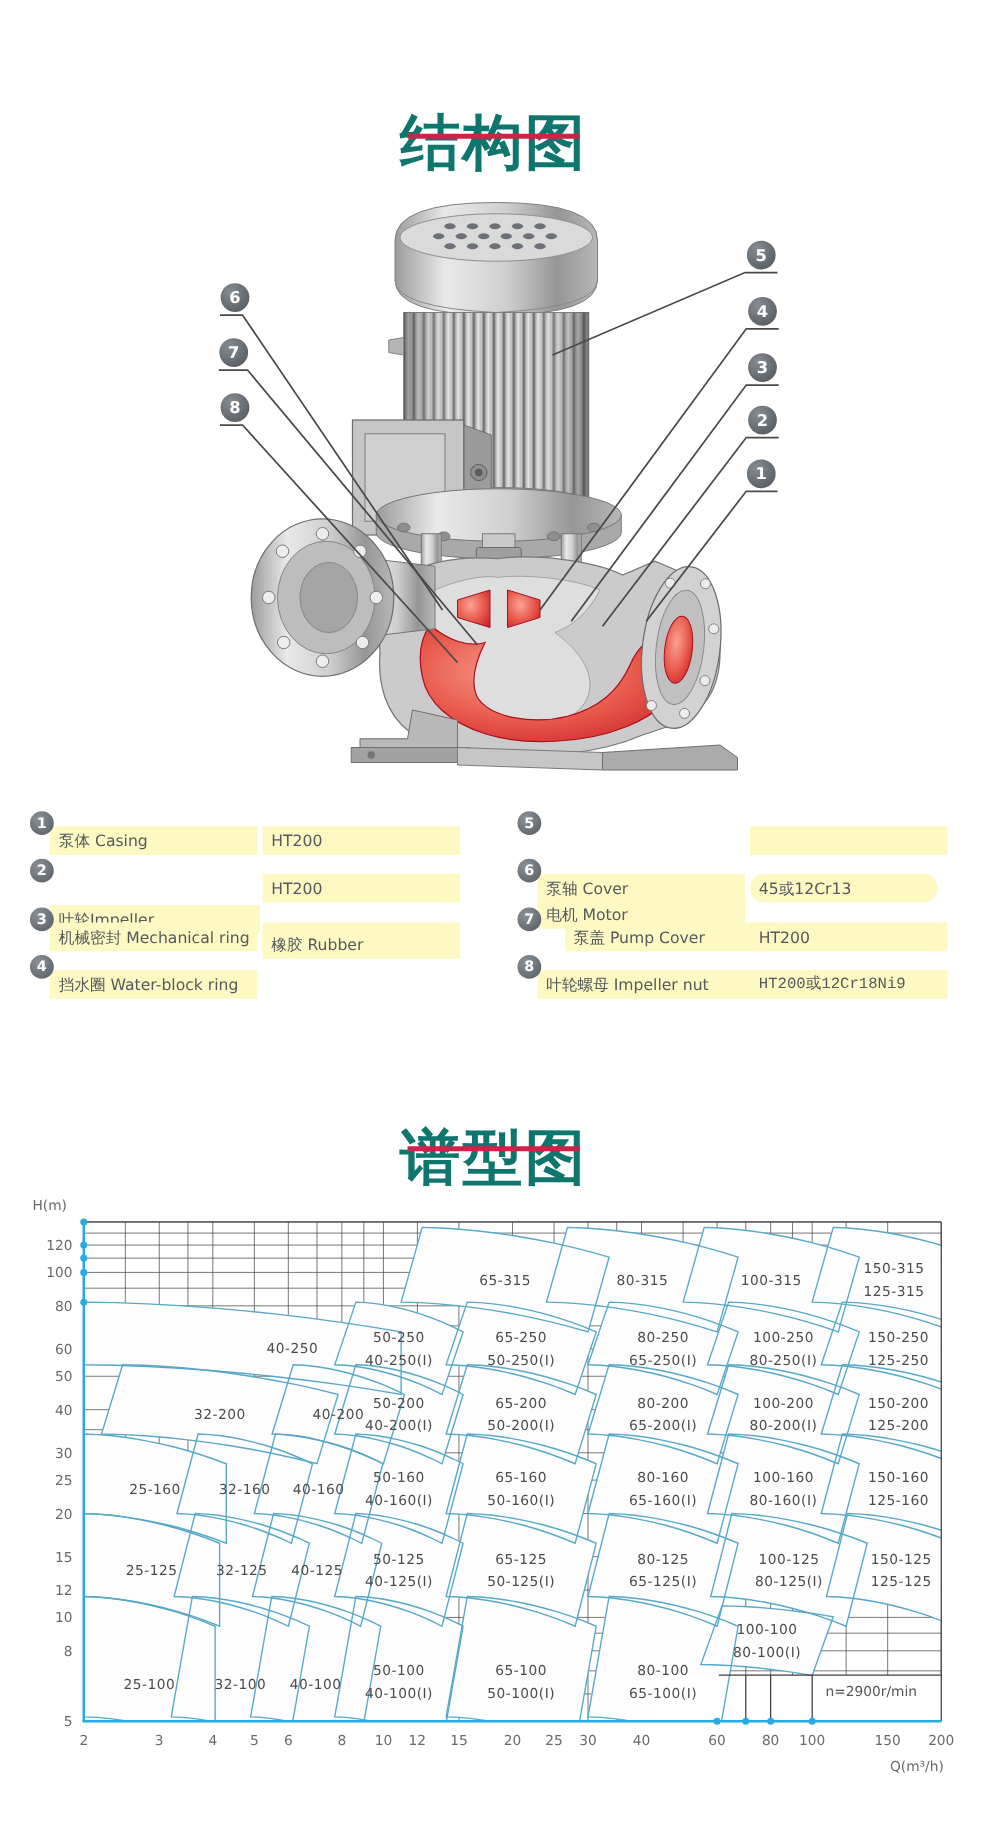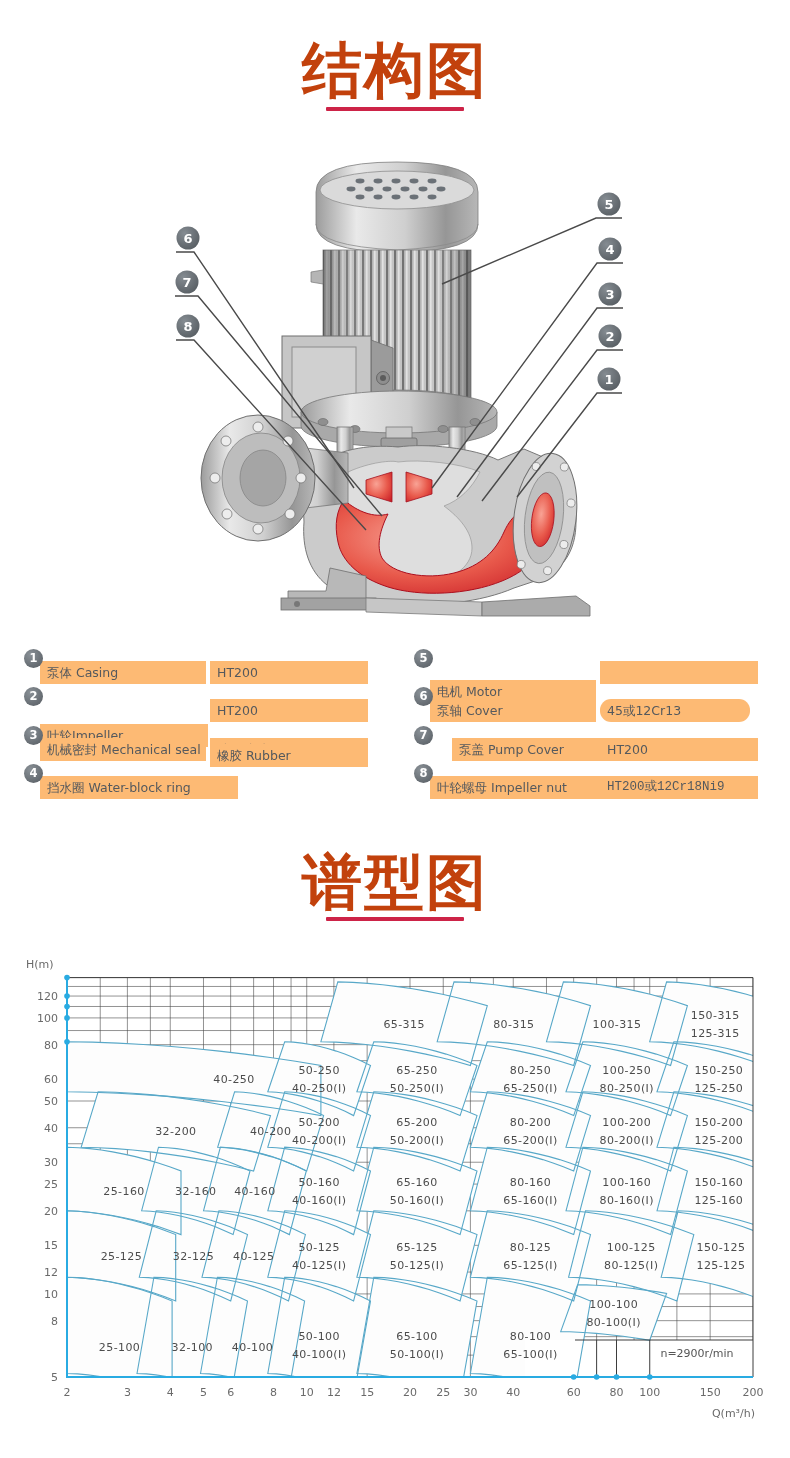--- a/index.html
+++ b/index.html
@@ -1,21 +1,21 @@
 <!DOCTYPE html>
 <html><head>
 <meta charset="utf-8">
 <style>
   html,body{margin:0;padding:0;background:#fff;}
   body{width:790px;height:1458px;position:relative;overflow:hidden;
        font-family:"DejaVu Sans","Liberation Sans",sans-serif;color:#333;}
   .sec-title{position:absolute;left:0;width:790px;text-align:center;
-       font-size:60px;font-weight:700;color:#c2410c;letter-spacing:2px;}
+       font-size:48px;font-weight:700;color:#0f766e;letter-spacing:2px;margin-top:44px;}
   .red-bar{position:absolute;left:326px;width:138px;height:4px;background:#cd2347;border-radius:1px;}
-  .cell{position:absolute;height:23px;background:#fdba74;font-size:12.5px;color:#55595d;
+  .cell{position:absolute;height:23px;background:#fef9c3;font-size:12.5px;color:#55595d;
        line-height:23px;padding-left:7px;box-sizing:border-box;white-space:nowrap;overflow:hidden;}
   .badge{position:absolute;width:19px;height:19px;border-radius:50%;
        background:radial-gradient(circle at 35% 30%,#8a9197,#545a60);
        color:#fff;font-size:11.5px;font-weight:700;text-align:center;line-height:19px;z-index:3;}
   svg{position:absolute;}
   #pump-svg{left:130px;top:150px;}
   #chart-svg{left:0px;top:930px;}
   text{font-family:"DejaVu Sans","Liberation Sans",sans-serif;}
 </style>
 </head>
@@ -196,29 +196,29 @@
 </svg>
 
 <div id="parts-left">
     <div class="badge" style="left: 24px; top: 649px;">1</div>
     <div class="cell" style="left: 40px; top: 661px; width: 166px;">泵体 Casing</div>
     <div class="cell" style="left: 210px; top: 661px; width: 158px;">HT200</div>
     <div class="badge" style="left: 24px; top: 687px;">2</div>
     <div class="cell" style="left: 40px; top: 724px; width: 168px;">叶轮Impeller</div>
     <div class="cell" style="left: 210px; top: 699px; width: 158px;">HT200</div>
     <div class="badge" style="left: 24px; top: 726px;">3</div>
-    <div class="cell" style="left: 40px; top: 738px; width: 166px;">机械密封 Mechanical seal</div>
+    <div class="cell" style="left: 40px; top: 738px; width: 166px;">机械密封 Mechanical ring</div>
     <div class="cell" style="left: 210px; top: 738px; width: 158px;">碳化硅对石墨 Carborun dum</div>
     <div class="badge" style="left: 24px; top: 764px;">4</div>
-    <div class="cell" style="left: 40px; top: 776px; width: 198px;">挡水圈 Water-block ring</div>
+    <div class="cell" style="left: 40px; top: 776px; width: 166px;">挡水圈 Water-block ring</div>
     <div class="cell" style="left: 210px; top: 744px; width: 158px;">橡胶 Rubber</div>
   </div>
 <div id="parts-right">
     <div class="badge" style="left: 414px; top: 649px;">5</div>
-    <div class="cell" style="left: 430px; top: 653px; width: 166px; margin-top: 27px;">电机 Motor</div>
+    <div class="cell" style="left: 430px; top: 693px; width: 166px; margin-top: 27px;">电机 Motor</div>
     <div class="cell" style="left: 600px; top: 661px; width: 158px;"></div>
     <div class="badge" style="left: 414px; top: 687px;">6</div>
     <div class="cell" style="left: 430px; top: 699px; width: 166px;">泵轴 Cover</div>
     <div class="cell" style="left: 600px; top: 699px; width: 150px; border-radius: 11px;">45或12Cr13</div>
     <div class="badge" style="left: 414px; top: 726px;">7</div>
     <div class="cell" style="left: 452px; top: 738px; width: 166px;">泵盖 Pump Cover</div>
     <div class="cell" style="left: 600px; top: 738px; width: 158px;">HT200</div>
     <div class="badge" style="left: 414px; top: 764px;">8</div>
     <div class="cell" style="left: 430px; top: 776px; width: 189px;">叶轮螺母 Impeller nut</div>
     <div class="cell" style="left: 600px; top: 776px; width: 158px; font-family: Liberation Mono, monospace;">HT200或12Cr18Ni9</div>

